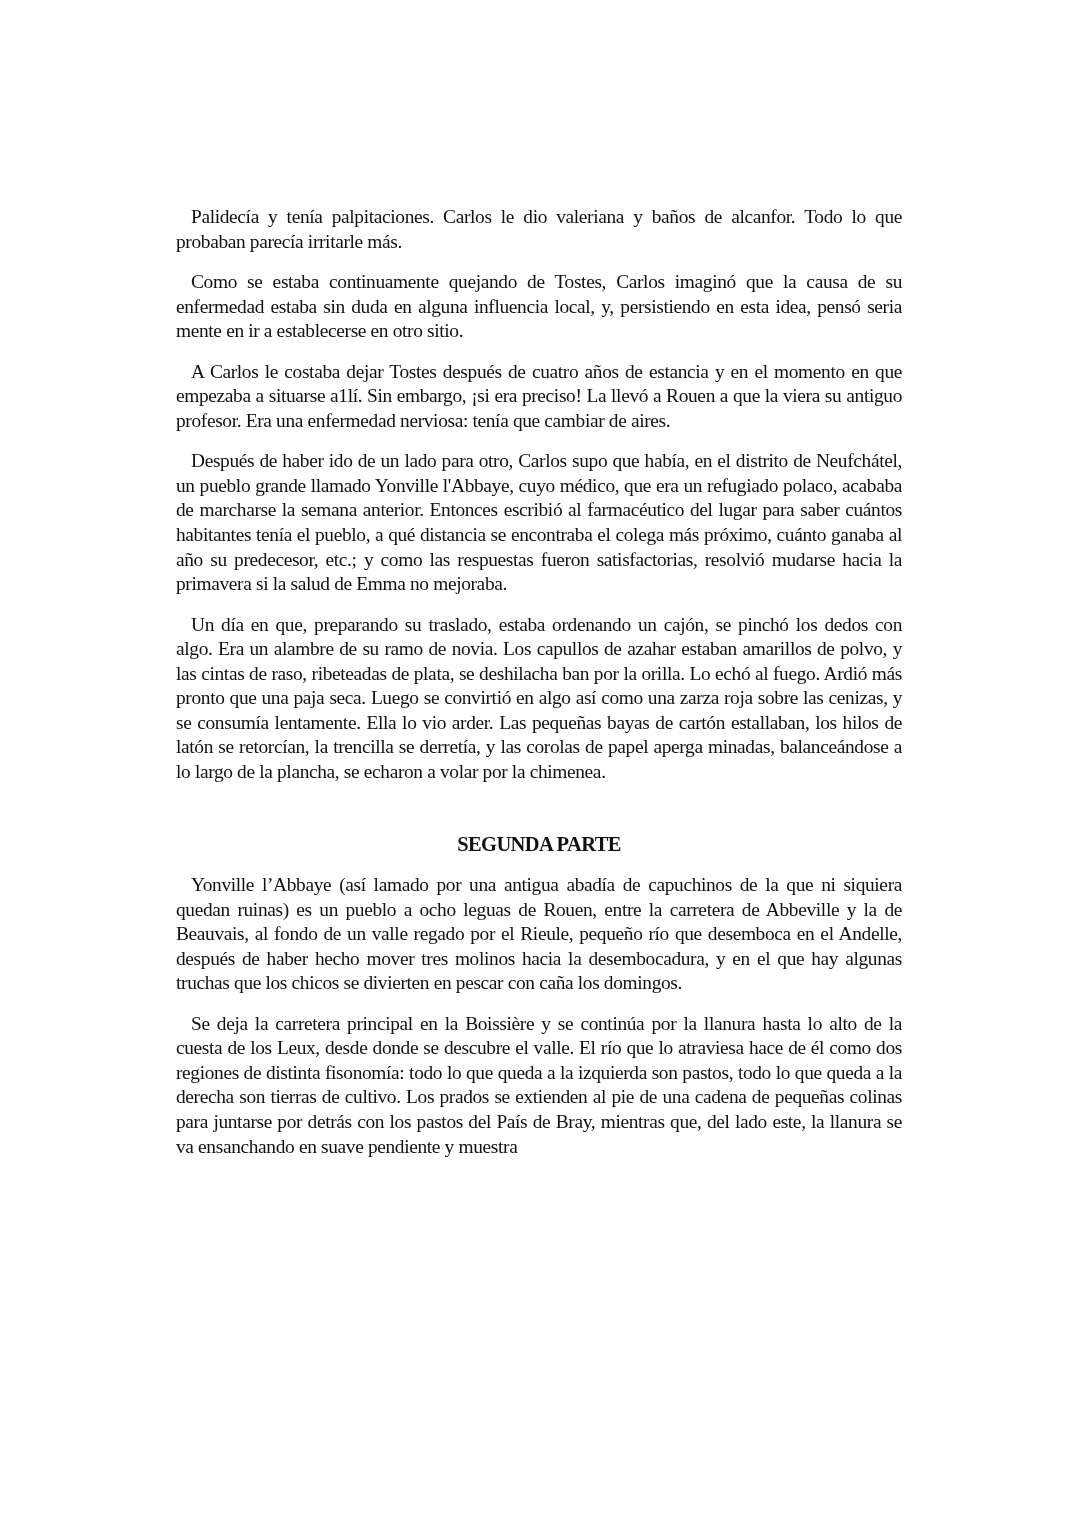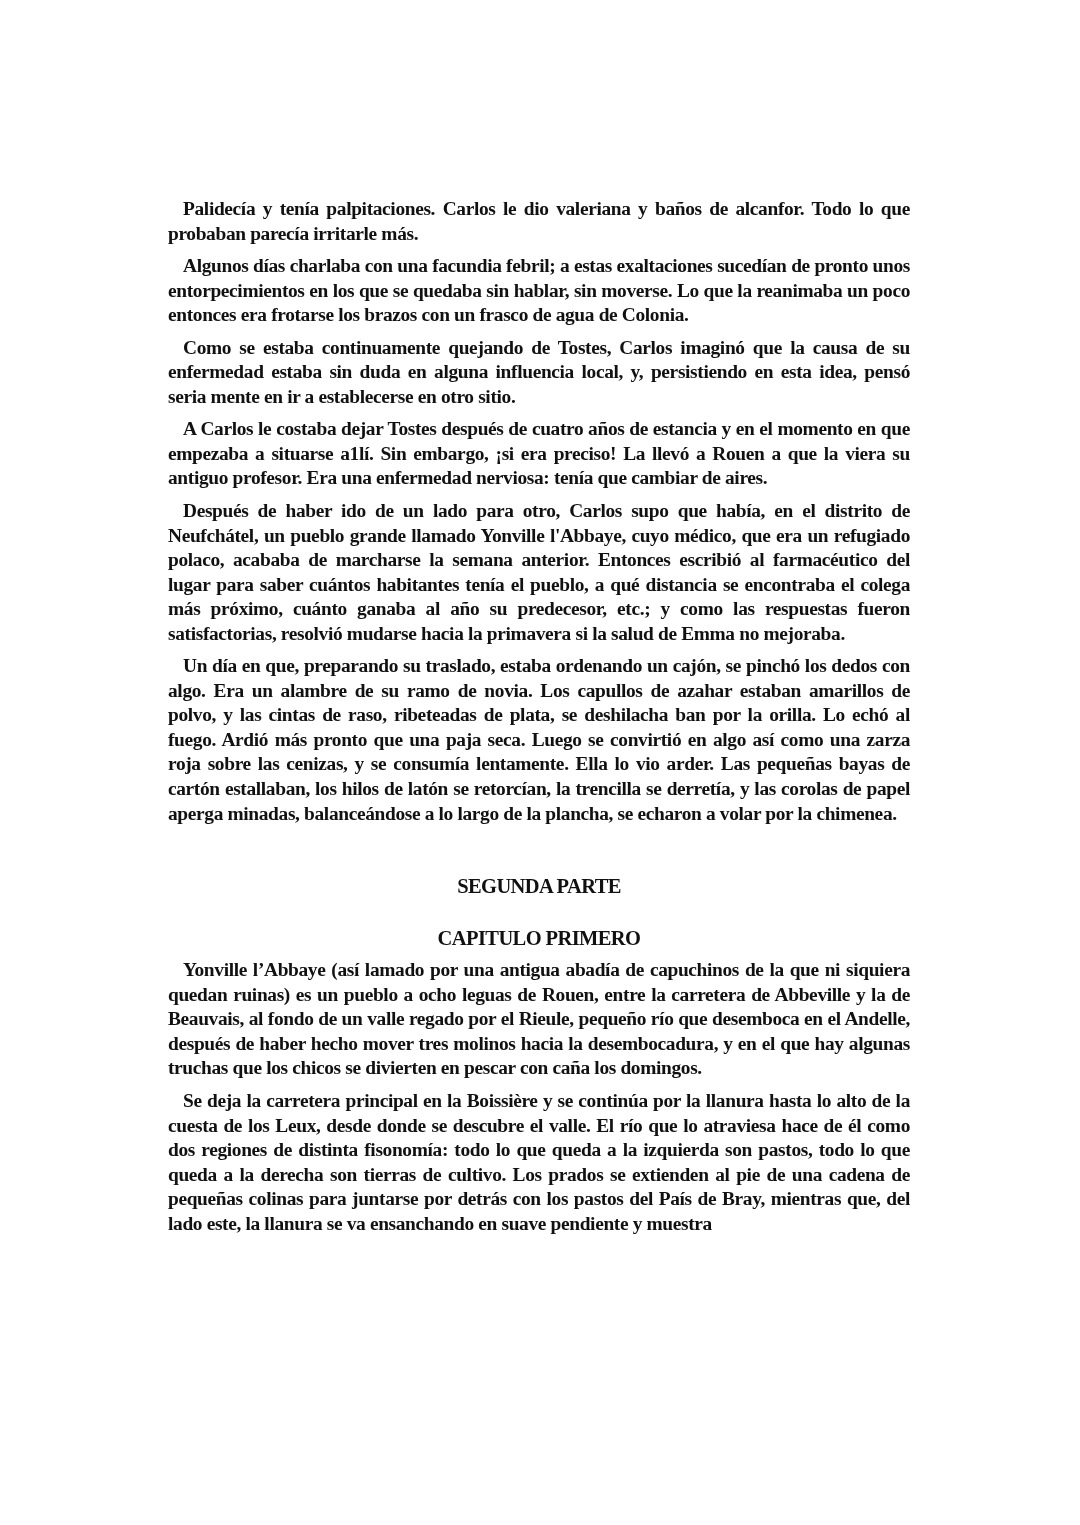--- a/index.html
+++ b/index.html
@@ -18,50 +18,47 @@
       left: 160px;
       top: 189px;
       width: 758px;
       font-family: "Liberation Serif", serif;
       font-size: 19.4px;
       line-height: 24.55px;
       color: #111111;
       letter-spacing: -0.35px;
     }
     .para {
-      margin: 8px;
+      margin: 16px;
       text-indent: 15px;
       text-align: justify;
       text-align-last: left;
-      font-weight: bold;
     }
     .heading {
       margin: 0;
       text-align: center;
       font-weight: bold;
       font-size: 20.5px;
       letter-spacing: -0.6px;
     }
     .heading.part {
       margin-top: 48px;
-      margin-bottom: 27px;
+      margin-bottom: 16px;
     }
     .heading.chapter {
       margin-bottom: 0;
     }
   </style>
 </head>
 <body>
 
 <div class="page">
   <p class="para">Palidecía y tenía palpitaciones. Carlos le dio valeriana y baños de alcanfor. Todo lo que probaban parecía irritarle más.</p>
-  <p class="para">Algunos días charlaba con una facundia febril; a estas exaltaciones sucedían de pronto unos entorpecimientos en los que se quedaba sin hablar, sin moverse. Lo que la reanimaba un poco entonces era frotarse los brazos con un frasco de agua de Colonia.</p>
   <p class="para">Como se estaba continuamente quejando de Tostes, Carlos imaginó que la causa de su enfermedad estaba sin duda en alguna influencia local, y, persistiendo en esta idea, pensó seria mente en ir a establecerse en otro sitio.</p>
   <p class="para">A Carlos le costaba dejar Tostes después de cuatro años de estancia y en el momento en que empezaba a situarse a1lí. Sin embargo, ¡si era preciso! La llevó a Rouen a que la viera su antiguo profesor. Era una enfermedad nerviosa: tenía que cambiar de aires.</p>
   <p class="para">Después de haber ido de un lado para otro, Carlos supo que había, en el distrito de Neufchátel, un pueblo grande llamado Yonville l'Abbaye, cuyo médico, que era un refugiado polaco, acababa de marcharse la semana anterior. Entonces escribió al farmacéutico del lugar para saber cuántos habitantes tenía el pueblo, a qué distancia se encontraba el colega más próximo, cuánto ganaba al año su predecesor, etc.; y como las respuestas fueron satisfactorias, resolvió mudarse hacia la primavera si la salud de Emma no mejoraba.</p>
   <p class="para">Un día en que, preparando su traslado, estaba ordenando un cajón, se pinchó los dedos con algo. Era un alambre de su ramo de novia. Los capullos de azahar estaban amarillos de polvo, y las cintas de raso, ribeteadas de plata, se deshilacha ban por la orilla. Lo echó al fuego. Ardió más pronto que una paja seca. Luego se convirtió en algo así como una zarza roja sobre las cenizas, y se consumía lentamente. Ella lo vio arder. Las pequeñas bayas de cartón estallaban, los hilos de latón se retorcían, la trencilla se derretía, y las corolas de papel aperga minadas, balanceándose a lo largo de la plancha, se echaron a volar por la chimenea.</p>
 
   <h2 class="heading part">SEGUNDA PARTE</h2>
-  <h3 class="heading chapter">CAPITULO PRIMERO</h3>
 
   <p class="para">Yonville l’Abbaye (así lamado por una antigua abadía de capuchinos de la que ni siquiera quedan ruinas) es un pueblo a ocho leguas de Rouen, entre la carretera de Abbeville y la de Beauvais, al fondo de un valle regado por el Rieule, pequeño río que desemboca en el Andelle, después de haber hecho mover tres molinos hacia la desembocadura, y en el que hay algunas truchas que los chicos se divierten en pescar con caña los domingos.</p>
   <p class="para">Se deja la carretera principal en la Boissière y se continúa por la llanura hasta lo alto de la cuesta de los Leux, desde donde se descubre el valle. El río que lo atraviesa hace de él como dos regiones de distinta fisonomía: todo lo que queda a la izquierda son pastos, todo lo que queda a la derecha son tierras de cultivo. Los prados se extienden al pie de una cadena de pequeñas colinas para juntarse por detrás con los pastos del País de Bray, mientras que, del lado este, la llanura se va ensanchando en suave pendiente y muestra</p>
 </div>
 
 </body></html>

